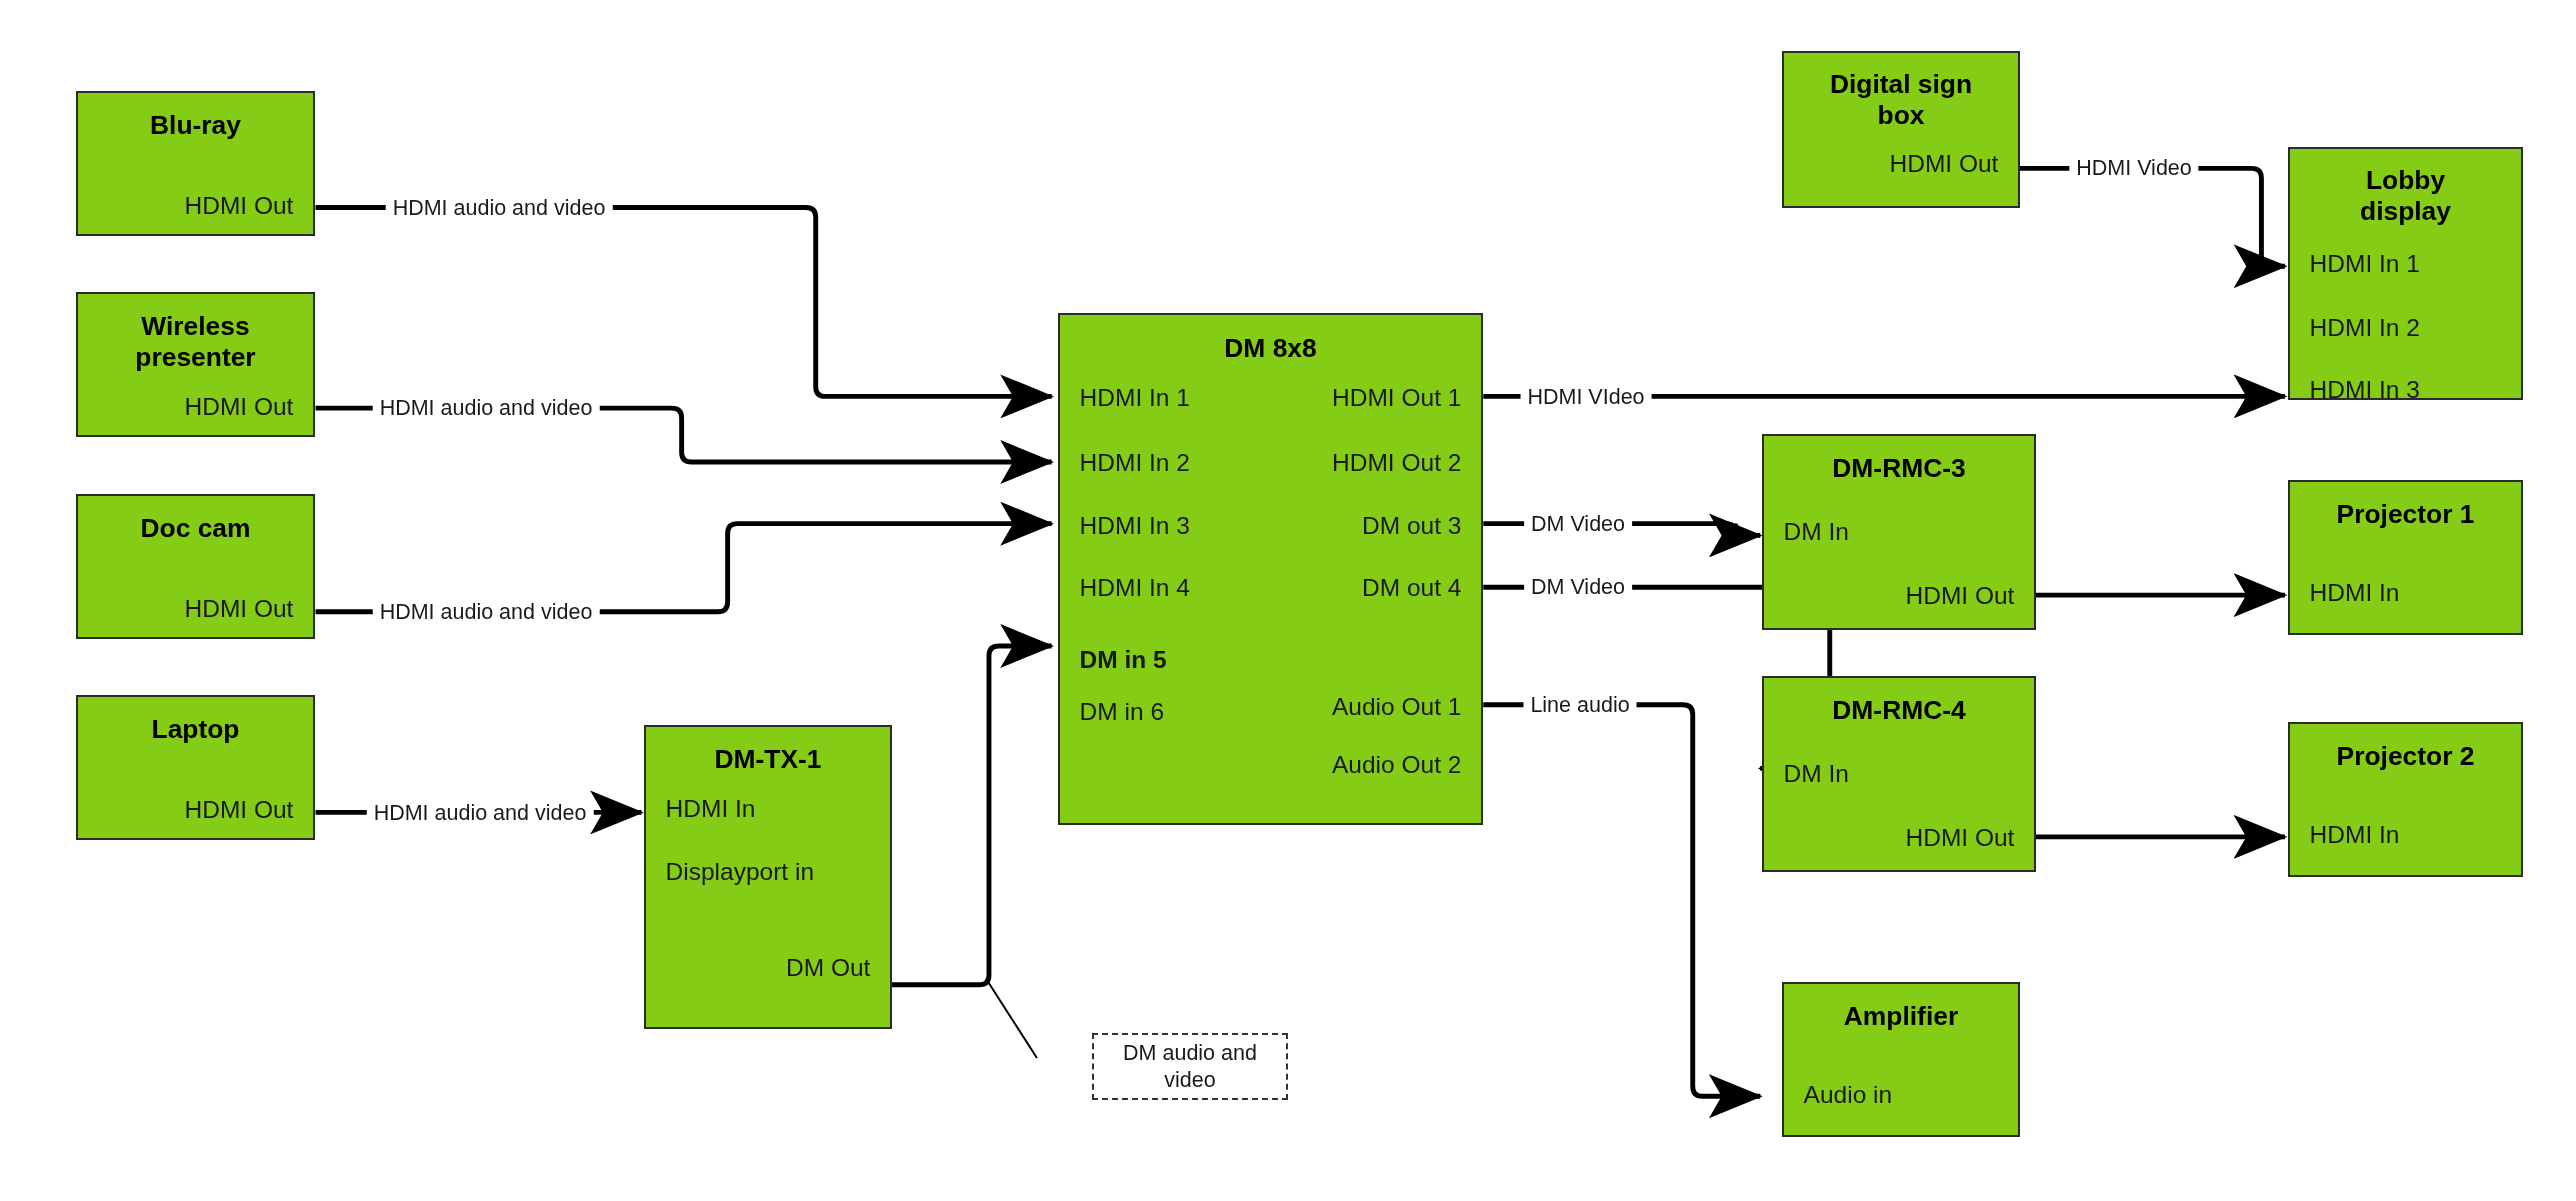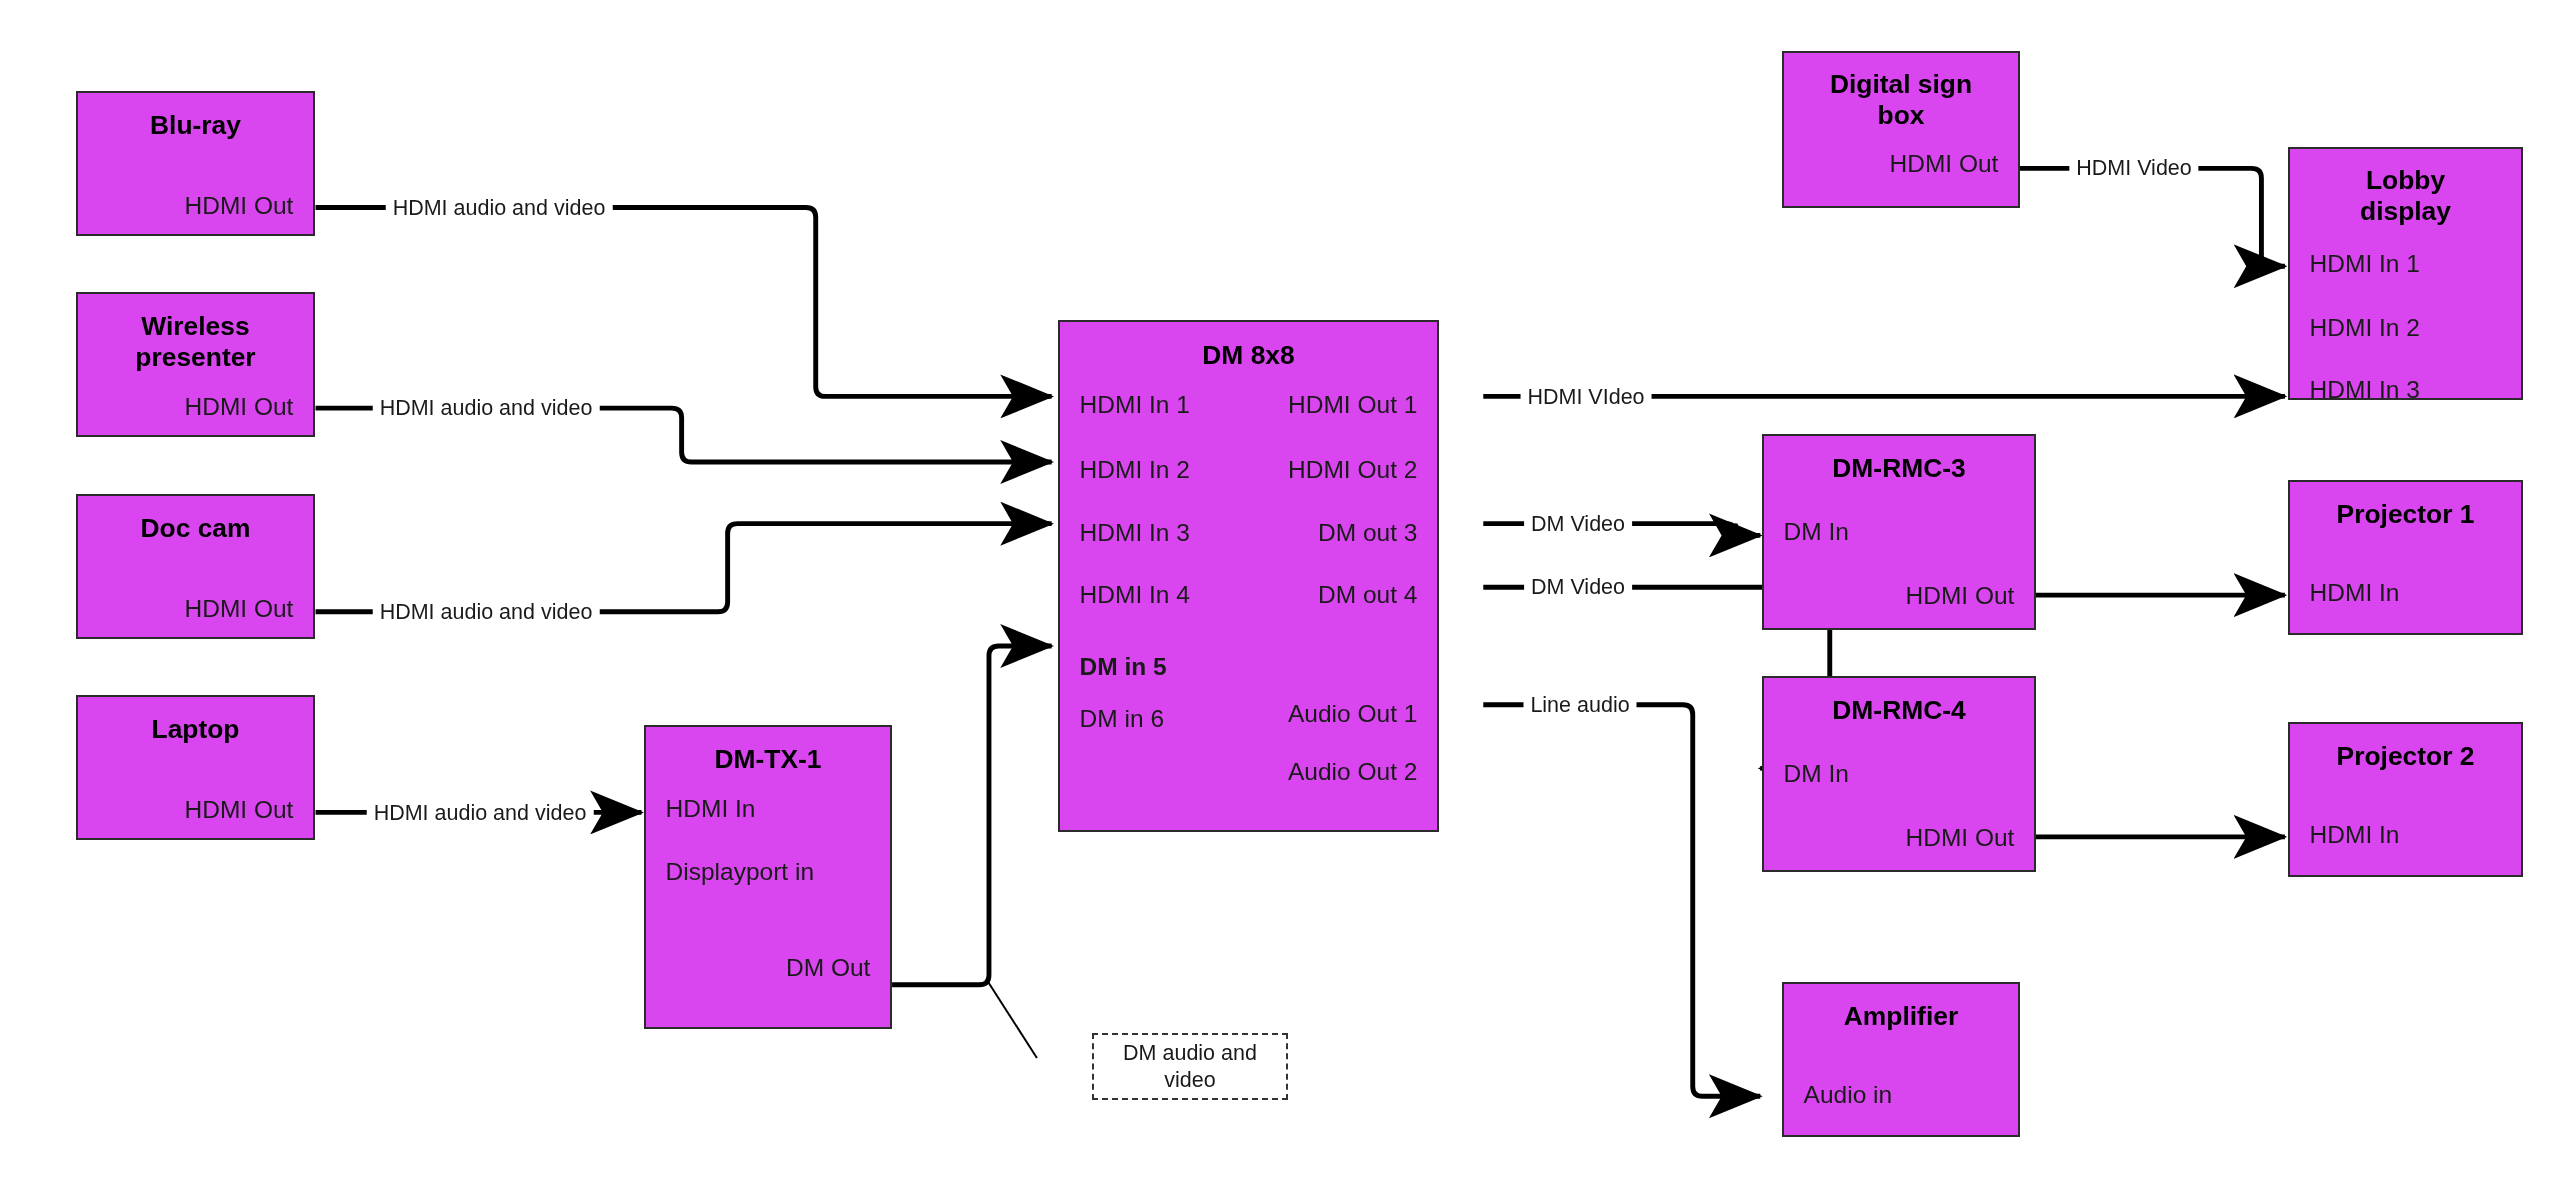--- a/index.html
+++ b/index.html
@@ -13,21 +13,21 @@
     width: 2576px;
     height: 1201px;
     background: #ffffff;
     font-family: "Liberation Sans", sans-serif;
     overflow: hidden;
   }
   
   .node {
     position: absolute;
     box-sizing: border-box;
-    background: #d946ef;
+    background: #84cc16;
     border: 2.9px solid #2b2b2b;
     z-index: 3;
   }
   .node-title {
     position: absolute;
     left: 0;
     right: 0;
     text-align: center;
     font-weight: bold;
     font-size: 26.4px;
@@ -165,21 +165,21 @@
     <div class="port right" style="top:100px;">HDMI Out</div>
   </div>
 
   <div class="node" style="left:644px; top:725px; width:248px; height:304px;">
     <div class="node-title" style="top:16.6px;">DM-TX-1</div>
     <div class="port left" style="top:69px;">HDMI In</div>
     <div class="port left" style="top:132px;">Displayport in</div>
     <div class="port right" style="top:228px;">DM Out</div>
   </div>
 
-  <div class="node" style="left:1058px; top:313px; width:381px; height:512px;margin-top:7px;">
+  <div class="node" style="left:1058px; top:313px; width:425px; height:512px;">
     <div class="node-title" style="top:17.6px;">DM 8x8</div>
 
     <div class="port left" style="top:70px;">HDMI In 1</div>
     <div class="port left" style="top:135px;">HDMI In 2</div>
     <div class="port left" style="top:198px;">HDMI In 3</div>
     <div class="port left" style="top:260px;">HDMI In 4</div>
     <div class="port left" style="top:332px;font-weight:bold;">DM in 5</div>
     <div class="port left" style="top:384px;">DM in 6</div>
 
     <div class="port right" style="top:70px;">HDMI Out 1</div>

